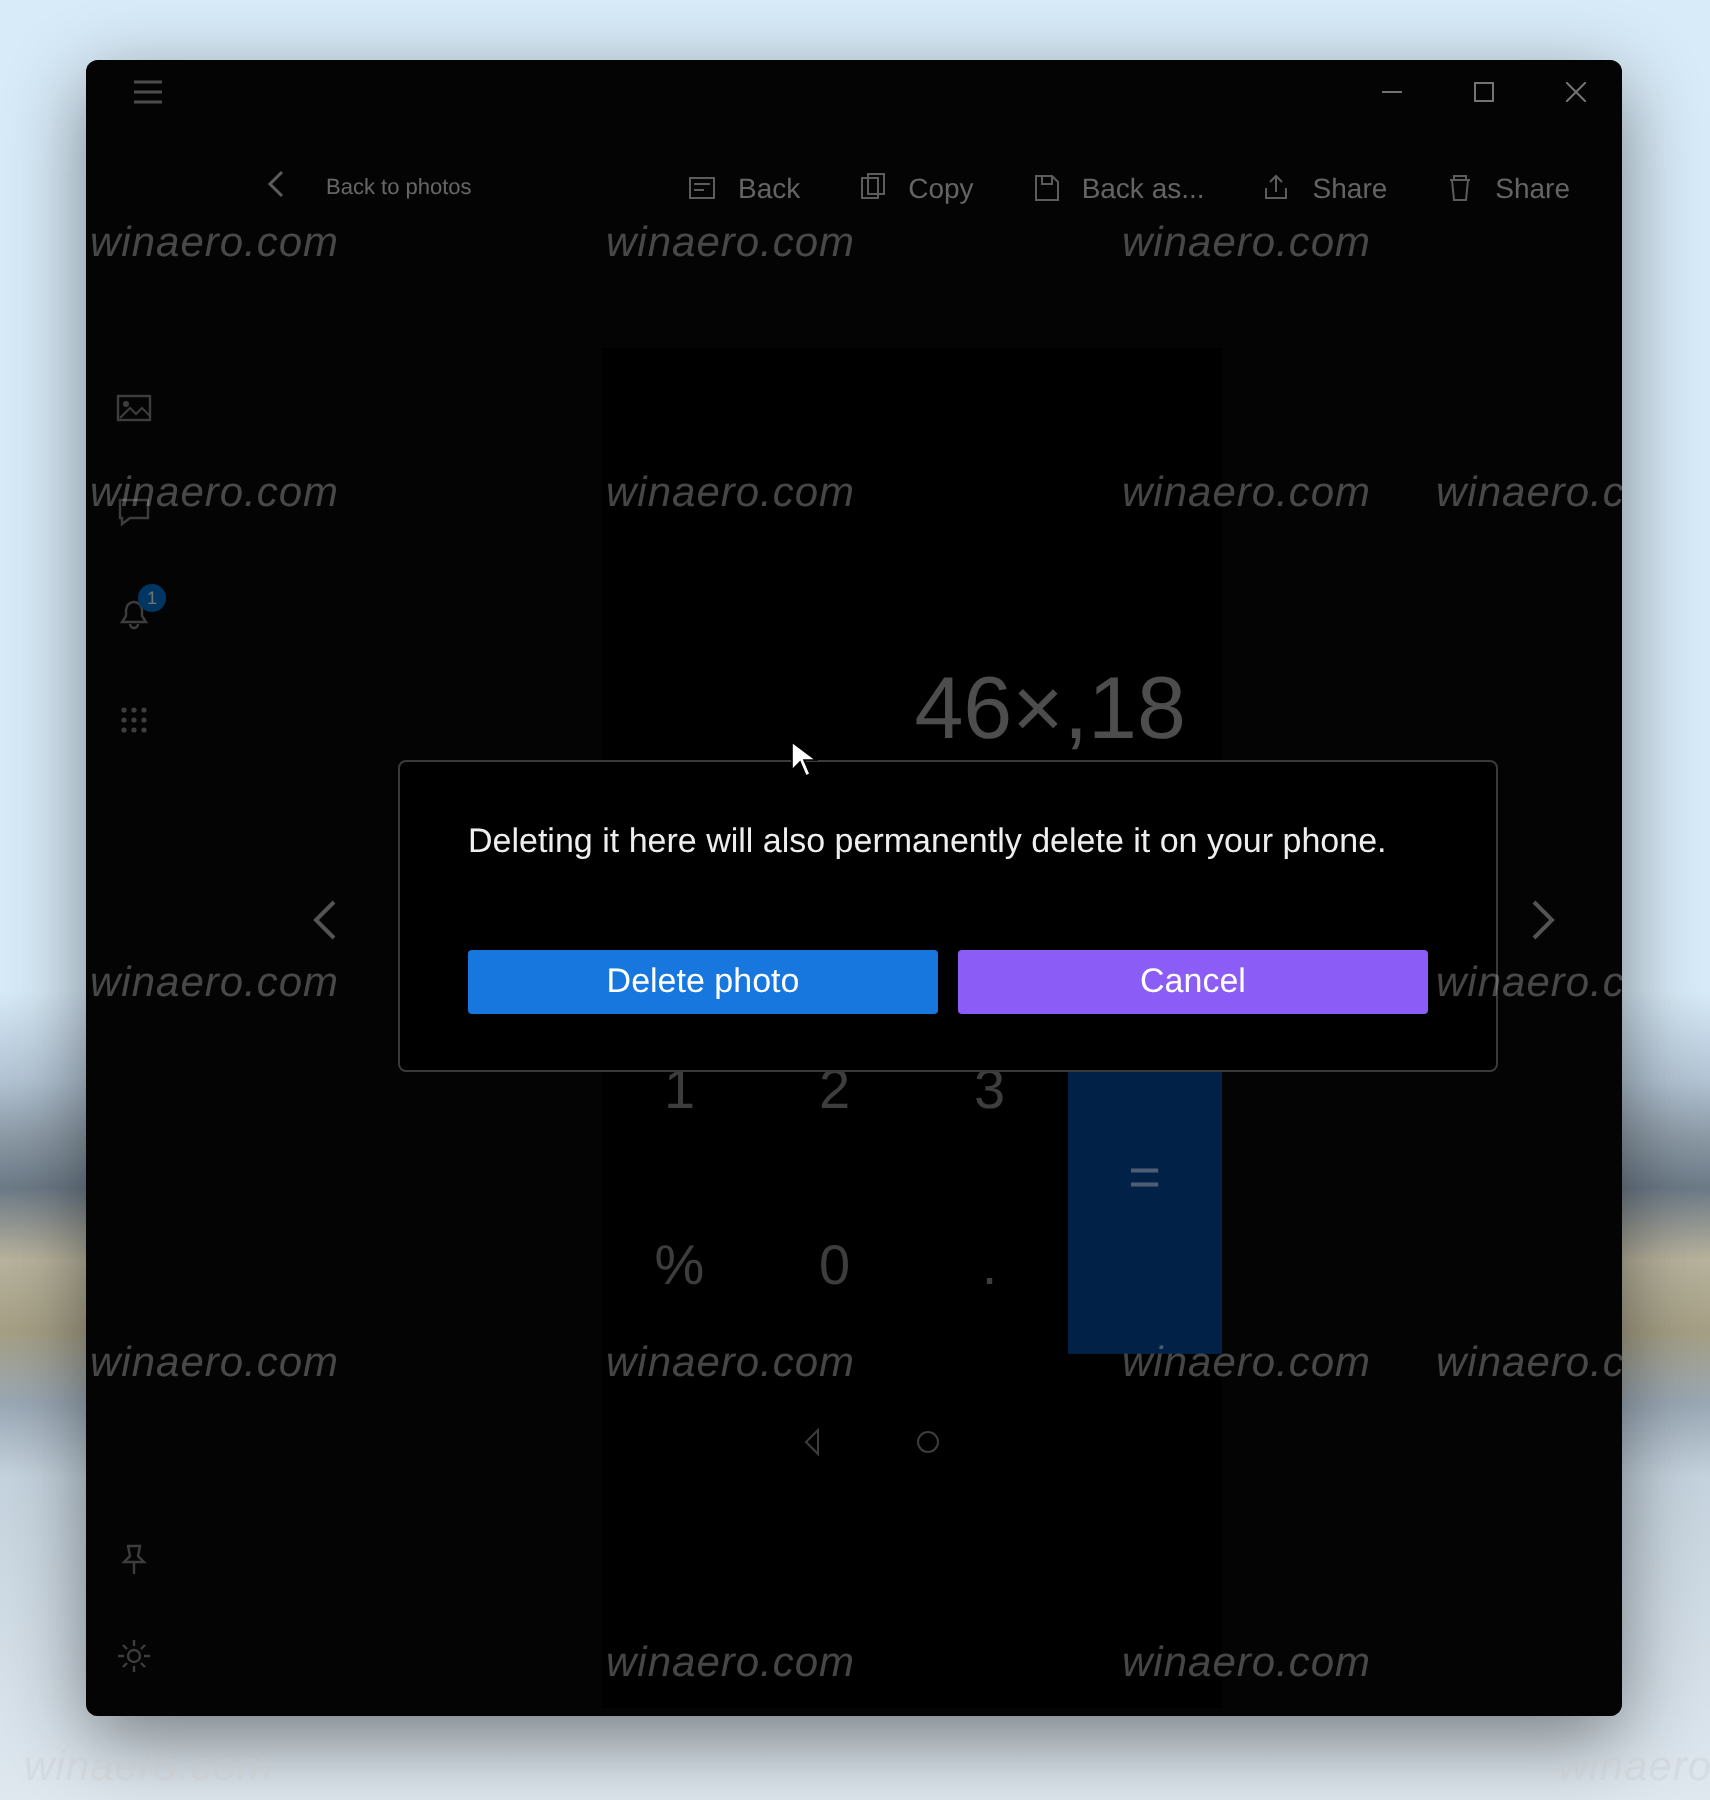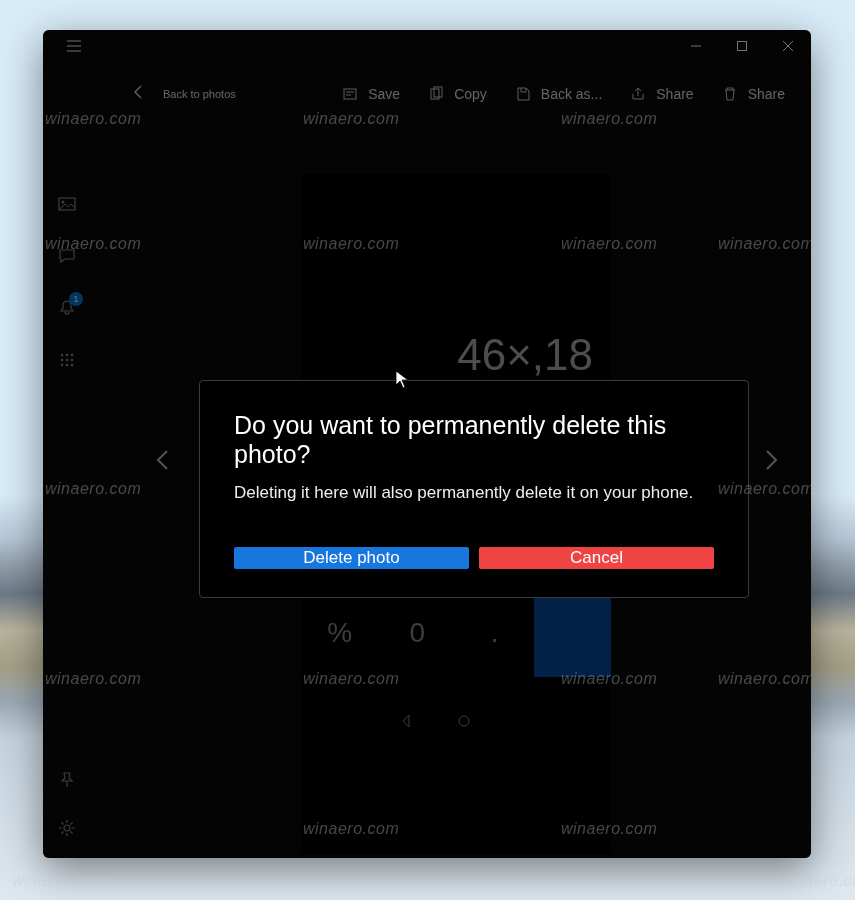--- a/index.html
+++ b/index.html
@@ -134,34 +134,34 @@
     background: #000;
     border: 1px solid #3a3a3a;
     border-radius: 4px;
     padding: 30px 34px 28px;
     box-shadow: 0 0 0 9999px rgba(0,0,0,0.55);
   }
   .modal-title { font-size: 25px; font-weight: 400; color: #fff; margin-bottom: 14px; }
   .modal-text  { font-size: 17px; color: #eee; margin-bottom: 44px; }
   .modal-btns  { display: flex; gap: 10px; }
   .modal-btn {
-    flex: 1; height: 22px;
+    flex: 1; height: 32px;
     display: flex; align-items: center; justify-content: center;
     font-size: 17px; border-radius: 2px;
   }
   .btn-primary { background: #1877de; color: #fff; }
-  .btn-secondary { background: #ef4444; color: #fff; }
+  .btn-secondary { background: #8b5cf6; color: #fff; }
 
   .wm {
     position: absolute; pointer-events: none;
     color: rgba(200,200,200,0.35);
     font-family: Verdana, sans-serif;
     letter-spacing: 0.5px;
     font-style: italic;
-    font-size: 16px;
+    font-size: 21px;
     white-space: nowrap;
     z-index: 50;
   }
 
   .cursor {
     position: absolute;
     left: 395px; top: 370px;
     width: 14px; height: 20px;
     z-index: 60;
   }
@@ -259,21 +259,21 @@
               </svg>
           </span>
           <span class="back-label">Back to photos</span>
         </div>
         <div class="tool-actions">
           <div class="tool-btn">
             <svg viewBox="0 0 16 16">
                 <rect x="2" y="3" width="12" height="10" fill="none" stroke="#ccc"></rect>
                 <path d="M4 6h8M4 9h5" stroke="#ccc"></path>
               </svg>
-            <span>Save</span>
+            <span>Back</span>
           </div>
           <div class="tool-btn">
             <svg viewBox="0 0 16 16">
                 <rect x="3" y="3" width="8" height="10" fill="none" stroke="#ccc"></rect>
                 <rect x="6" y="1" width="8" height="10" fill="none" stroke="#ccc"></rect>
               </svg>
             <span>Copy</span>
           </div>
           <div class="tool-btn">
             <svg viewBox="0 0 16 16">
@@ -330,21 +330,20 @@
             <path d="M15 2L6 11l9 9" fill="none" stroke="#bbb" stroke-width="2"></path>
           </svg>
       </div>
       <div class="nav-chevron nav-next">
         <svg viewBox="0 0 22 22">
             <path d="M7 2l9 9-9 9" fill="none" stroke="#bbb" stroke-width="2"></path>
           </svg>
       </div>
 
       <div class="modal">
-        <div class="modal-title">Do you want to permanently delete this photo?</div>
         <div class="modal-text">Deleting it here will also permanently delete it on your phone.</div>
         <div class="modal-btns">
           <div class="modal-btn btn-primary">Delete photo</div>
           <div class="modal-btn btn-secondary">Cancel</div>
         </div>
       </div>
 
     </div>
   </div>
 

